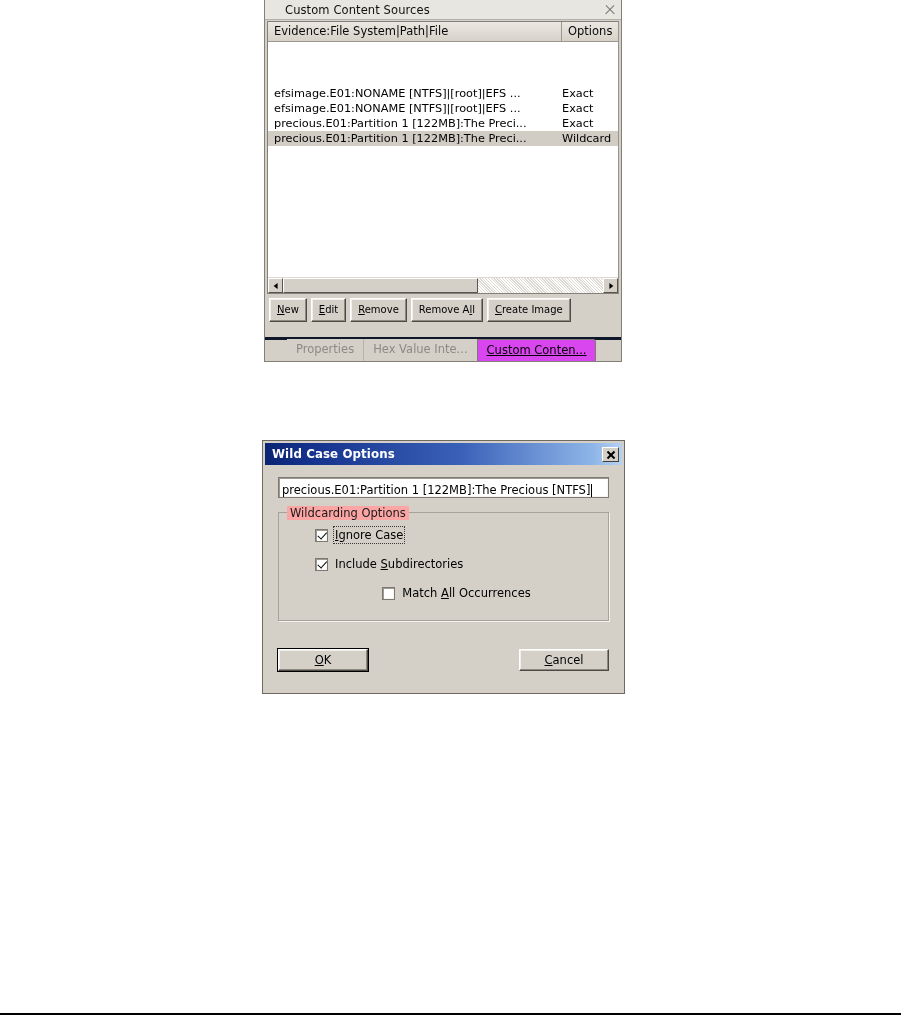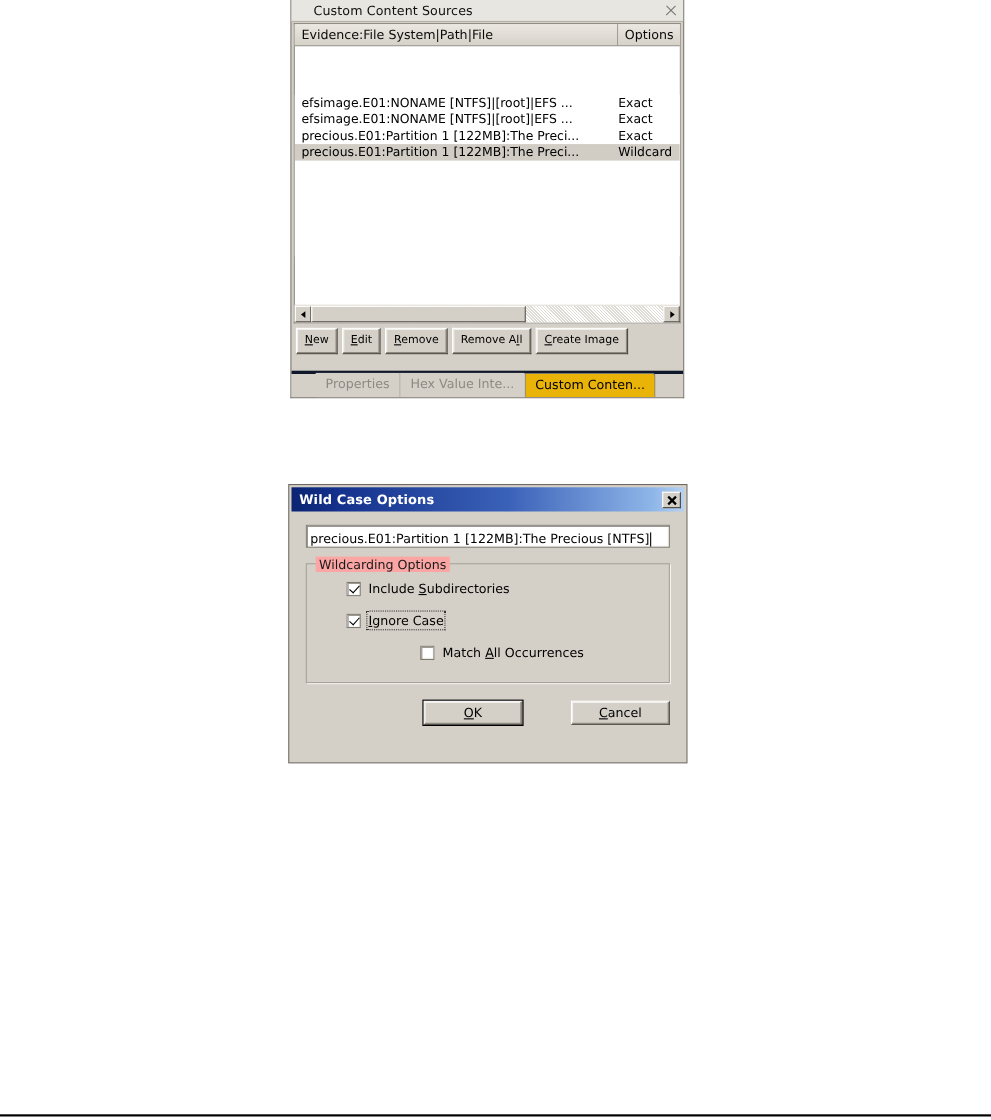--- a/index.html
+++ b/index.html
@@ -218,25 +218,26 @@
     box-sizing: border-box;
     white-space: nowrap;
     cursor: pointer;
     color: #8d8a84;
     background: #d4d0c8;
     border-left: 1px solid #b8b4ac;
   }
   .tab:first-child { border-left: none; }
   .tab.active {
     color: #000;
-    background: #eab308;
+    background: #d946ef;
     border: 1px solid #7d7a73;
     border-bottom: none;
     border-top-right-radius: 3px;
     font-weight: 400;
+    text-decoration: underline;
   }
 
   
   #wco-dialog {
     position: absolute;
     left: 263px;
     top: 441px;
     width: 361px;
     height: 252px;
     background: #d4d0c8;
@@ -366,23 +367,23 @@
     white-space: nowrap;
   }
   .cb-label u { text-decoration: underline; }
   .cb-row.focused .cb-label {
     outline: 1px dotted #3a3a3a;
     outline-offset: 1px;
   }
 
   .wco-footer {
     display: flex;
-    justify-content: flex-end;
+    justify-content: space-between;
     gap: 44px;
-    margin-top: 16px;
+    margin-top: 28px;
   }
   .dlg-btn {
     width: 90px;
     height: 22px;
     background: #d4d0c8;
     border: 1px solid #ffffff;
     border-right-color: #4e4a44;
     border-bottom-color: #4e4a44;
     box-shadow: inset -1px -1px 0 #8d8980, inset 1px 1px 0 #f2f0ec;
     font-family: "DejaVu Sans", "Liberation Sans", sans-serif;
@@ -479,28 +480,28 @@
   <div class="wco-body">
 
     <div class="wco-input">
       <span>precious.E01:Partition 1 [122MB]:The Precious [NTFS]</span>
         <span class="caret"></span>
     </div>
 
     <div class="groupbox">
       <span class="groupbox-legend">Wildcarding Options</span>
 
+      <div class="cb-row focused">
+        <span class="cb-box checked"></span>
+        <span class="cb-label"><u>I</u>gnore Case</span>
+      </div>
+
       <div class="cb-row">
         <span class="cb-box checked"></span>
         <span class="cb-label">Include <u>S</u>ubdirectories</span>
-      </div>
-
-      <div class="cb-row focused">
-        <span class="cb-box checked"></span>
-        <span class="cb-label"><u>I</u>gnore Case</span>
       </div>
 
       <div class="cb-row">
         <span class="cb-box"></span>
         <span class="cb-label">Match <u>A</u>ll Occurrences</span>
       </div>
     </div>
 
     <div class="wco-footer">
       <button class="dlg-btn default"><u>O</u>K</button>

